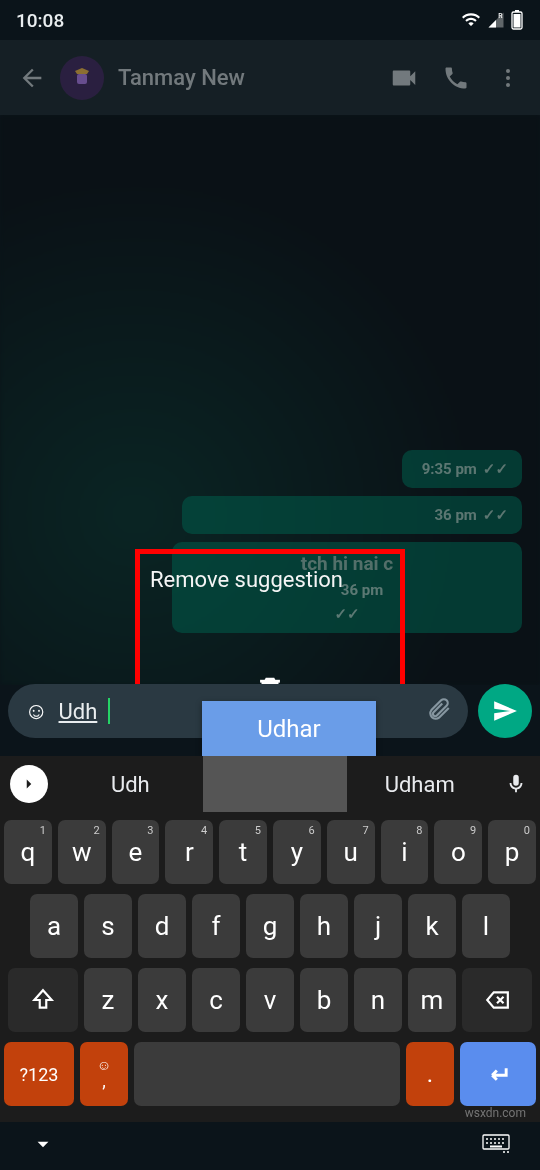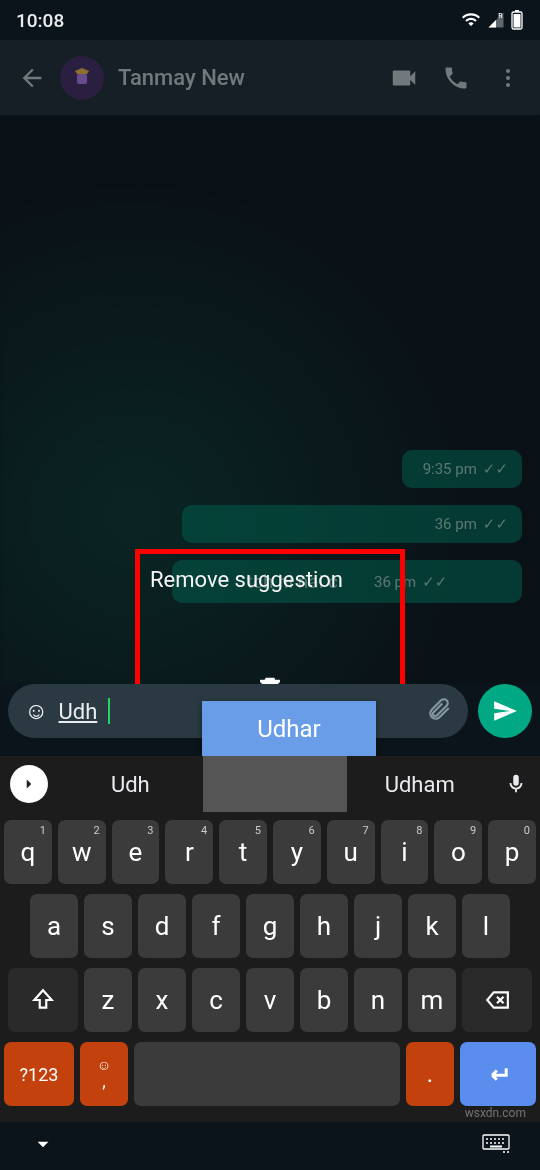--- a/index.html
+++ b/index.html
@@ -14,25 +14,25 @@
   
   .app-bar { height:75px; width:100%; background:#202C33; display:flex; align-items:center; padding:0 8px; gap:4px; position:relative;}
   .app-bar .overlay{ position:absolute; inset:0; background:rgba(2,8,12,0.35); pointer-events:none;}
   .avatar { width:44px; height:44px; border-radius:22px; background:#402c5c; display:flex; align-items:center; justify-content:center; font-size:14px;}
   .contact-name { font-size:22px; color:#aeb6ba; margin-left:10px; font-weight:500; flex:1;}
   .app-bar-btn { width:48px; height:48px; display:flex; align-items:center; justify-content:center; }
 
   
   .chat { position:relative; height:570px; width:100%; background:#0B141A; overflow:hidden;}
   .chat-blur { position:absolute; inset:0; background: radial-gradient(ellipse at 25% 70%, rgba(10,50,45,0.6), transparent 60%), linear-gradient(#0a1116,#0a1116); filter:blur(2px);}
-  .bubble-stack{ position:absolute; right:18px; top:335px; display:flex; flex-direction:column; align-items:flex-end; gap:17px;}
+  .bubble-stack{ position:absolute; right:18px; top:335px; display:flex; flex-direction:column; align-items:flex-end; gap:8px;font-weight:bold;}
   .bubble{ background:#005C4B; color:#d0e8e0; border-radius:10px; padding:10px 14px; font-size:19px; opacity:0.55; filter:blur(0.3px); display:flex; align-items:center; justify-content:flex-end; gap:6px;}
   .bubble span.time{ font-size:15px; color:#9fc9bd;}
   .ticks{ font-size:15px; color:#9fc9bd;}
-  .bubble.wide{ width:350px; justify-content:center; color:#8fb7ab;}
+  .bubble.wide{ width:350px; justify-content:center; color:#8fb7ab;flex-direction:column;}
   .highlight-box{ position:absolute; left:135px; top:434px; width:270px; height:192px; border:5px solid #FF0000; pointer-events:none;}
   .remove-tooltip{ position:absolute; left:146px; top:440px; background:rgba(20,20,20,0.0); color:#F5F5F5; font-size:22px; padding:12px 4px;}
   .trash-icon{ position:absolute; left:250px; top:554px; width:40px; height:40px; display:flex; align-items:center; justify-content:center;}
 
   
   .input-row{ position:absolute; left:8px; top:684px; right:8px; height:54px; display:flex; align-items:center; gap:10px;}
   .input-pill{ flex:1; height:54px; background:#2A3942; border-radius:27px; display:flex; align-items:center; padding:0 16px; gap:10px;}
   .emoji{ font-size:24px; filter:grayscale(1) brightness(1.3);}
   .typed{ font-size:22px; color:#E9EDEF; text-decoration:underline;}
   .cursor{ display:inline-block; width:2px; height:26px; background:#25D366; vertical-align:middle; margin-left:1px;}

